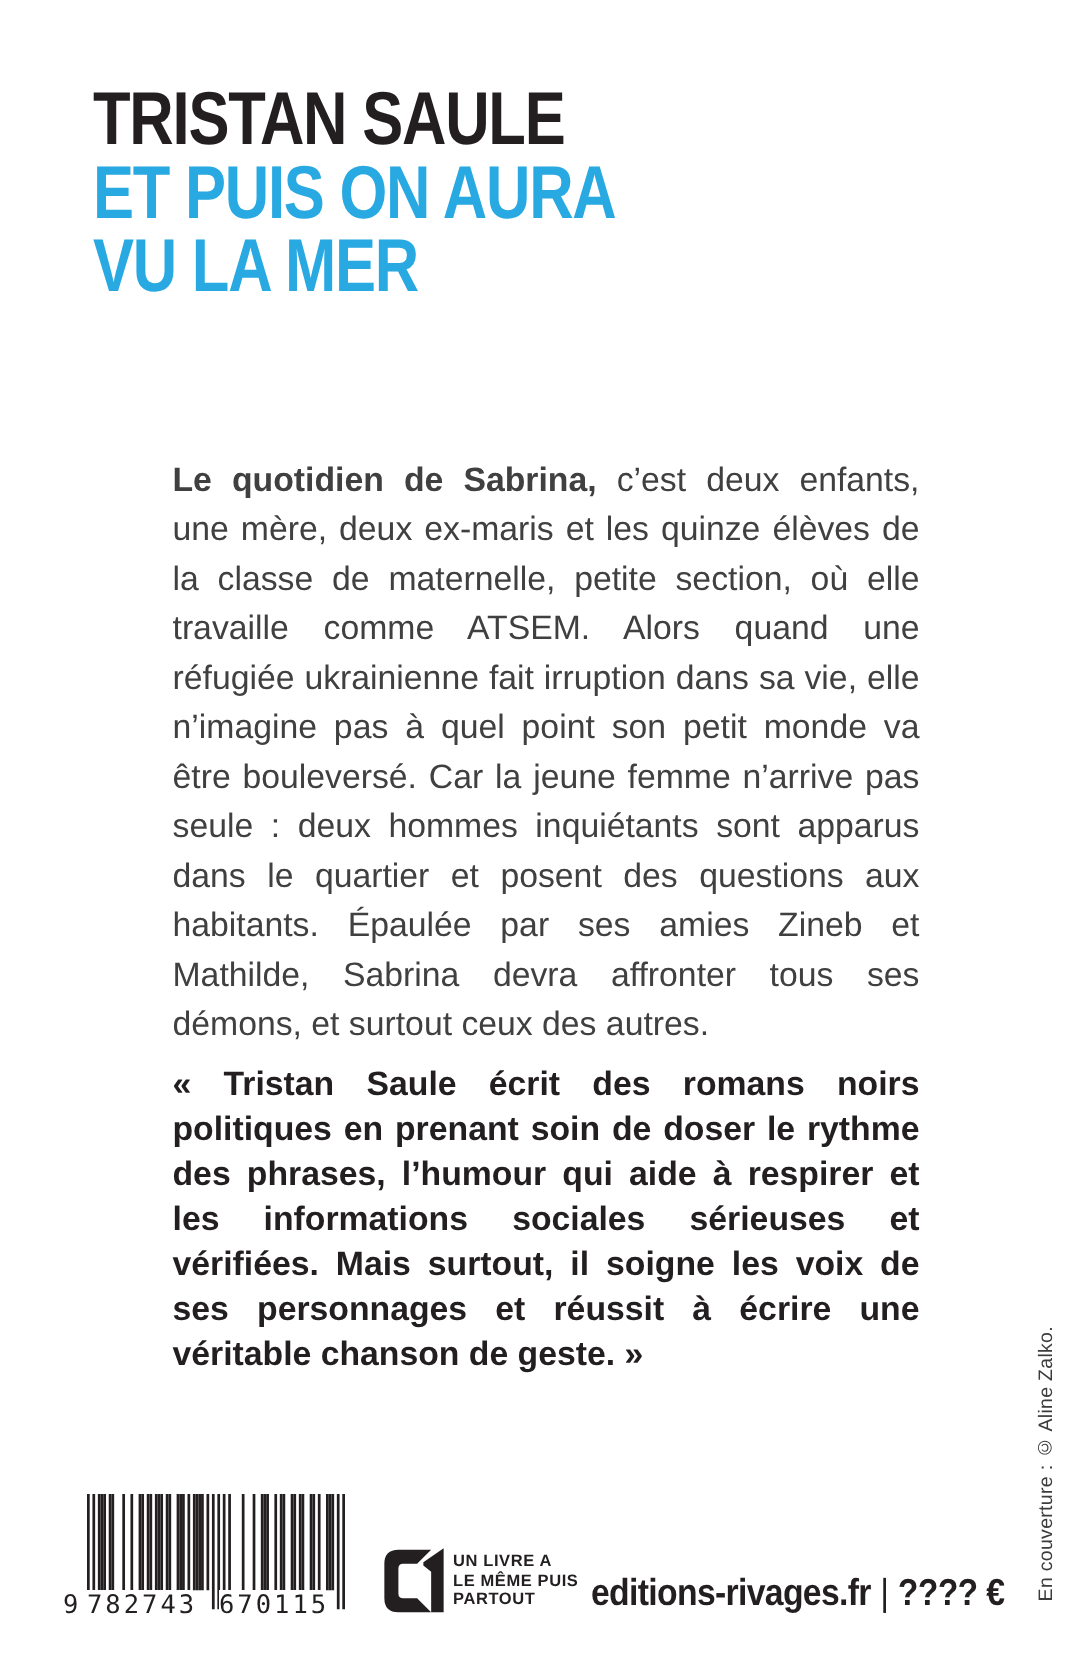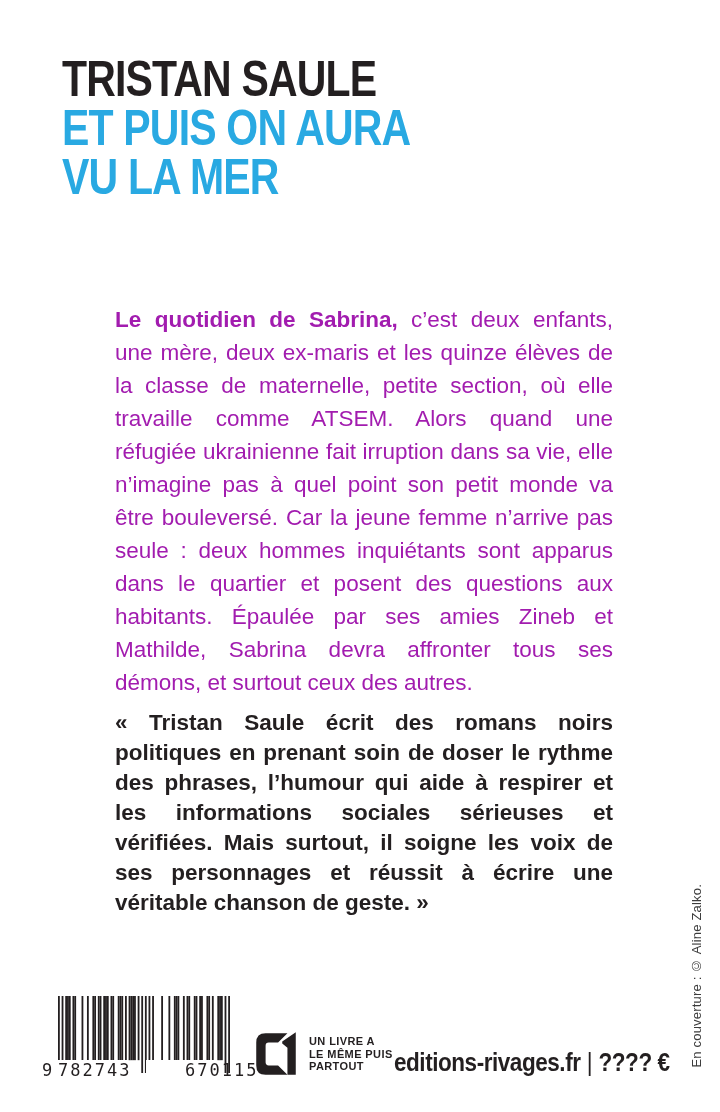--- a/index.html
+++ b/index.html
@@ -41,21 +41,21 @@
 
   
   .synopsis {
     position: absolute;
     left: 115px;
     top: 303px;
     width: 498px;
     font-size: 22.5px;
     line-height: 33px;
     text-align: justify;
-    color: #a21caf;
+    color: #404040;
   }
   .synopsis .lead { font-weight: bold; }
 
   .quote {
     position: absolute;
     left: 115px;
     top: 708px;
     width: 498px;
     font-size: 22.5px;
     line-height: 30px;
@@ -93,29 +93,28 @@
     position: absolute;
     bottom: 0;
     font-family: "DejaVu Sans Mono", monospace;
     font-size: 17px;
     line-height: 20px;
     color: #231f20;
     background: #ffffff;
   }
   .bc-first { left: 0; }
   .bc-g1 { left: 16px; width: 69px; text-align: right; letter-spacing: 2px; }
-  .bc-g2 { left: 104px; width: 69px; text-align: left; letter-spacing: 2px; padding-left: 39px; }
+  .bc-g2 { left: 104px; width: 69px; text-align: left; letter-spacing: 2px; }
 
   .price-logo {
     position: absolute;
     left: 250px;
     top: 1028px;
     display: flex;
     align-items: center;
-    gap: 7px;
   }
   .price-logo svg { width: 52px; height: 52px; display: block; }
   .price-logo .logo-text {
     font-size: 11px;
     font-weight: bold;
     line-height: 12.5px;
     letter-spacing: 0.4px;
     color: #231f20;
     white-space: nowrap;
   }

